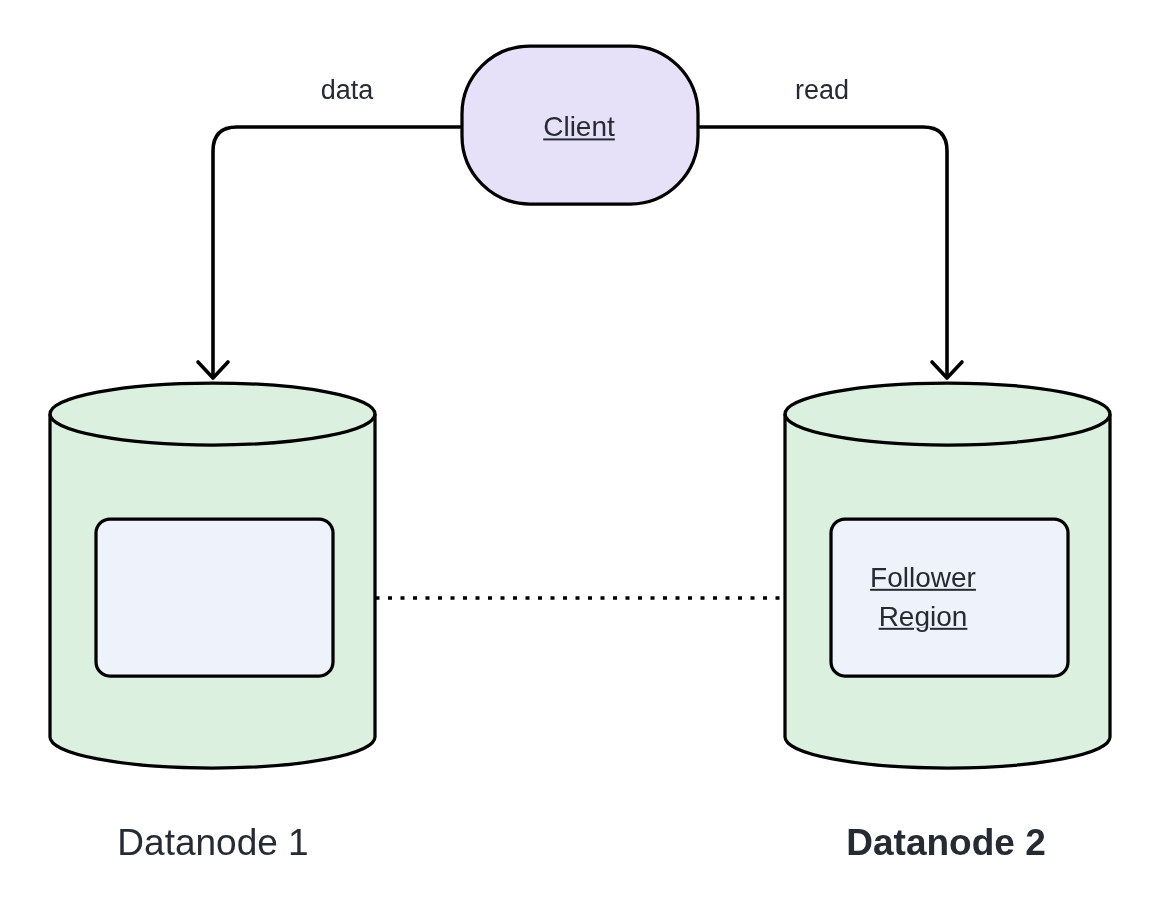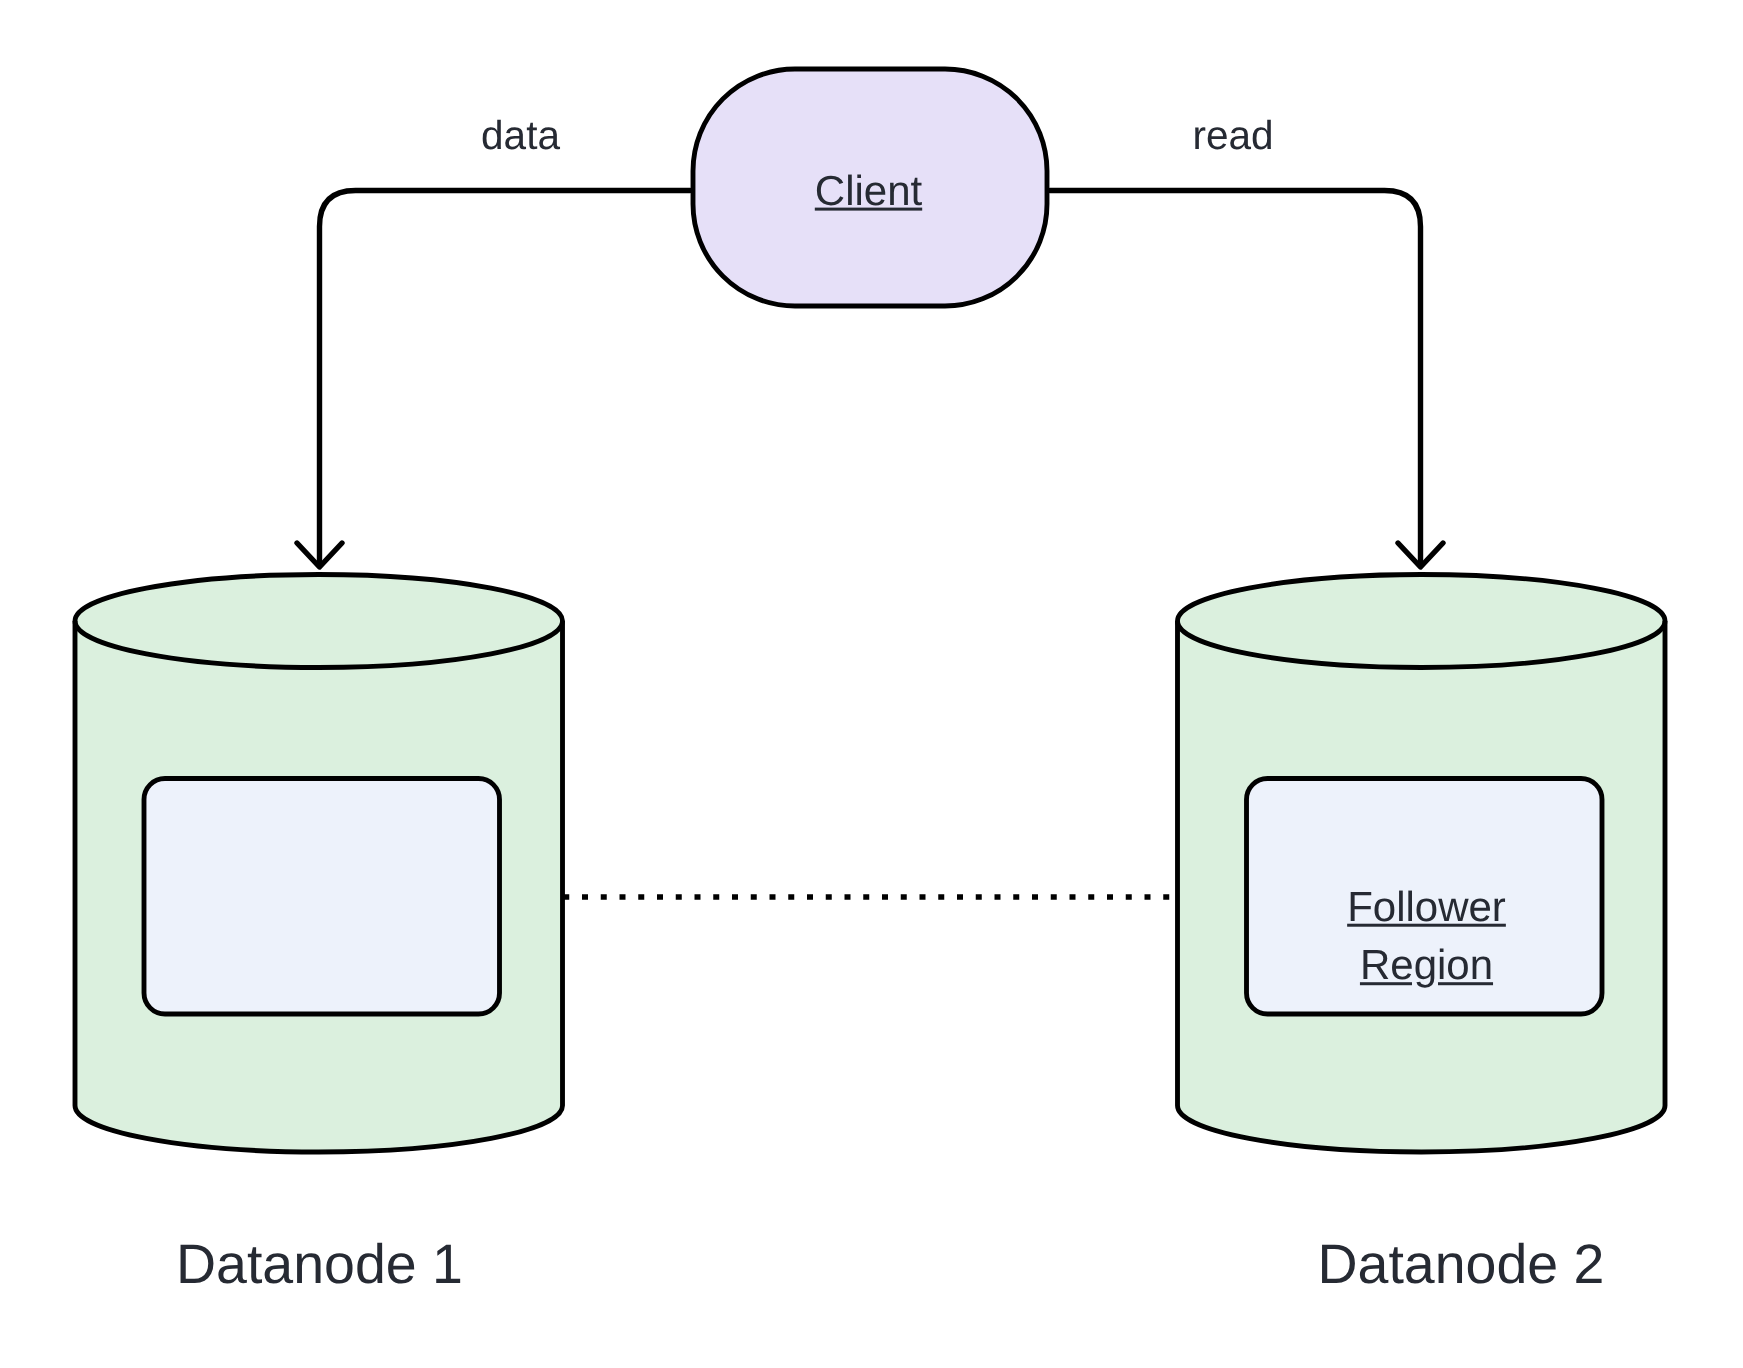--- a/index.html
+++ b/index.html
@@ -60,27 +60,27 @@
     color: var(--text);
     font-size: 27px;
     white-space: nowrap;
     text-align: center;
     line-height: 1.4;
   }
   .lbl.node-lbl { font-size: 28px; text-decoration: underline; }
   .lbl.title-lbl { font-size: 37px; }
   .lbl.wrap { white-space: normal; }
   .lbl.leader-lbl { left: 214px; top: 597px; width: 160px; }
-  .lbl.follower-lbl { left: 951px; top: 597px; width: 170px; margin-top: 27px; }
+  .lbl.follower-lbl { left: 923px; top: 597px; width: 170px; }
   .lbl.client-lbl { left: 579px; top: 127px; }
   .lbl.write-lbl { left: 347px; top: 91px; }
   .lbl.read-lbl { left: 822px; top: 91px; }
   .lbl.datasync-lbl { left: 580px; top: 557px; }
   .lbl.datanode1-lbl { left: 213px; top: 843px; }
-  .lbl.datanode2-lbl { left: 974px; top: 843px; }
+  .lbl.datanode2-lbl { left: 946px; top: 843px; font-weight: bold; }
 </style>
 </head>
 <body>
 
 <div class="canvas">
 
   <svg class="diagram-svg" width="1162" height="912" viewBox="0 0 1162 912">
 
     <path class="edge" d="M460,127 H237 Q213,127 213,151 V375"></path>
     <path class="edge" d="M198,362 L213,378 L228,362"></path>

